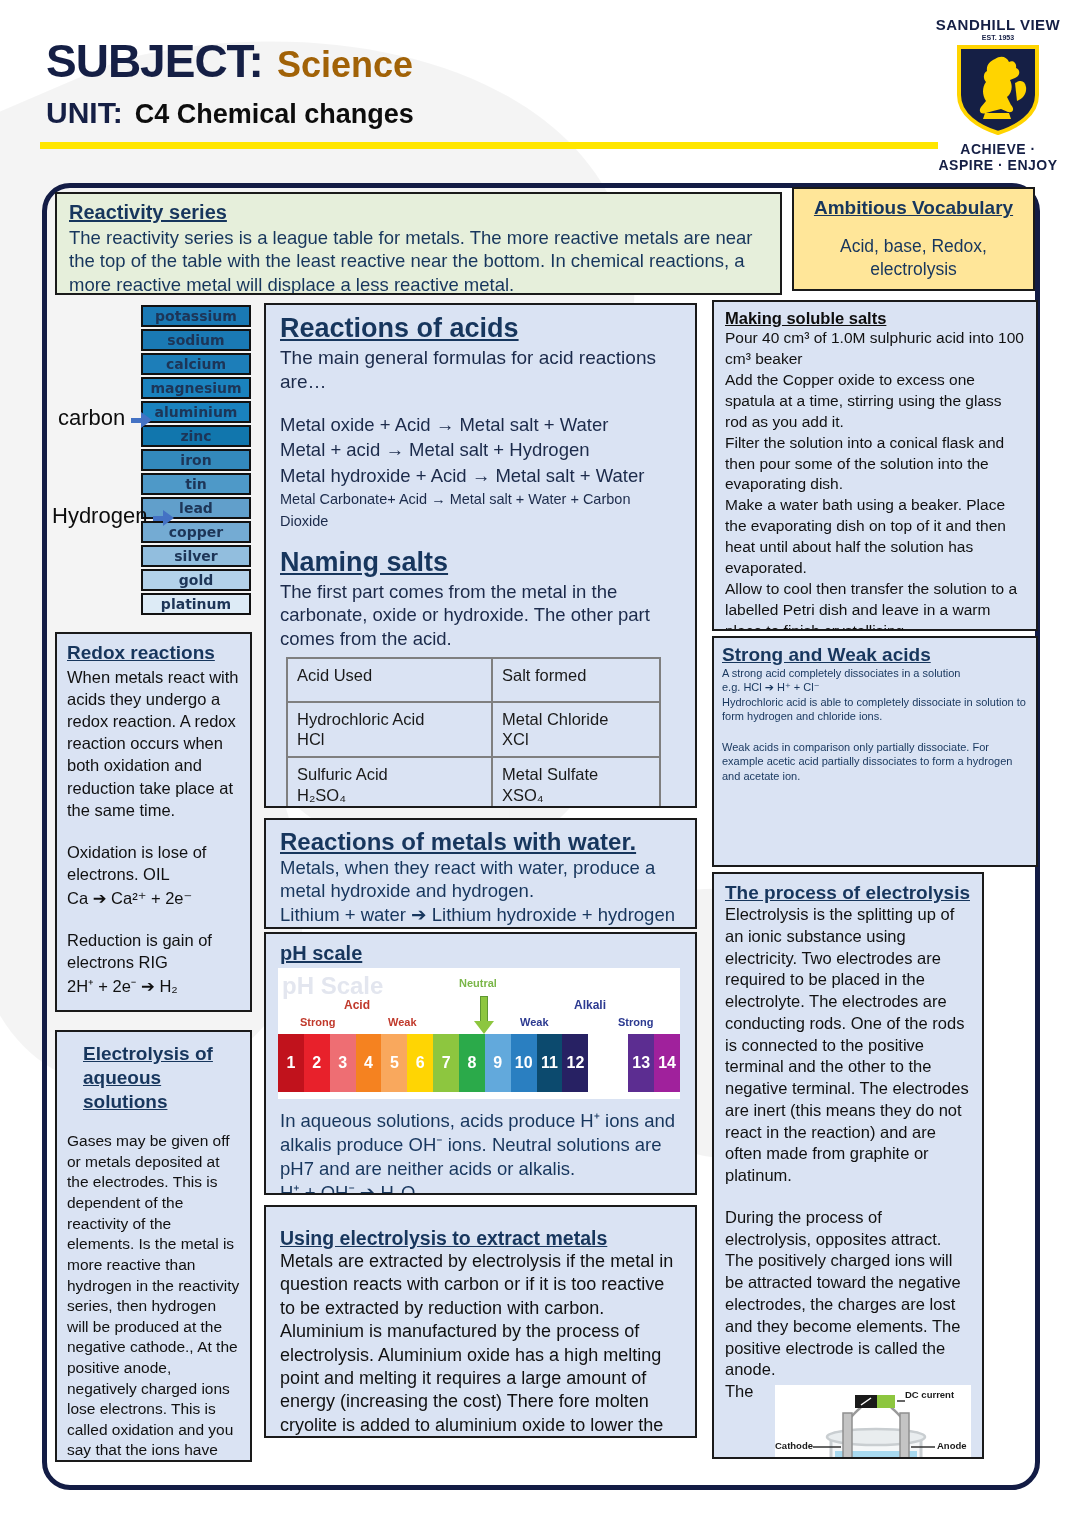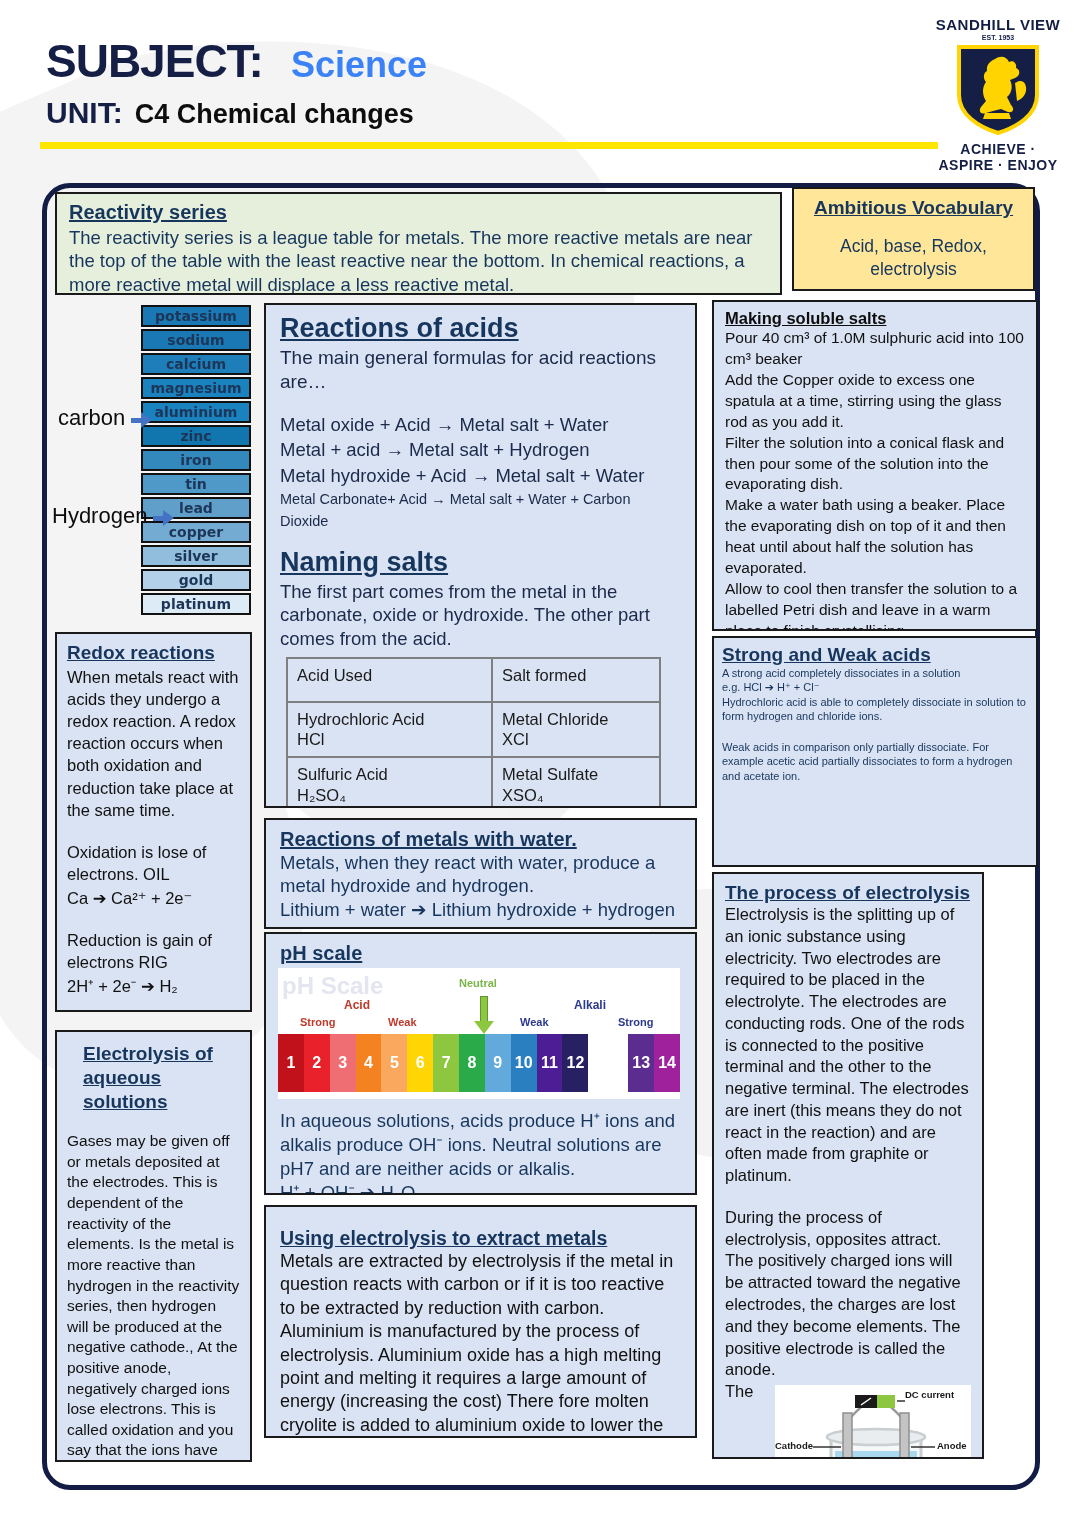--- a/index.html
+++ b/index.html
@@ -6,21 +6,21 @@
   html,body { background:#ffffff; }
   body { font-family:"Liberation Sans", sans-serif; }
   #page { position:relative; width:1080px; height:1527px; background:#fff; overflow:hidden; }
 
   
   .wm { position:absolute; left:0; top:0; z-index:0; pointer-events:none; }
 
   
   .hdr-line1 { position:absolute; left:46px; top:34px; z-index:2; white-space:nowrap; }
   .hdr-line1 .lbl { font-size:46px; font-weight:bold; color:#151f45; letter-spacing:-1px; }
-  .hdr-line1 .val { font-size:36px; font-weight:bold; color:#3b82f6; margin-left:28px; }
+  .hdr-line1 .val { font-size:36px; font-weight:bold; color:#a16207; margin-left:14px; }
   .hdr-line2 { position:absolute; left:46px; top:96px; z-index:2; white-space:nowrap; }
   .hdr-line2 .lbl { font-size:30px; font-weight:bold; color:#151f45; }
   .hdr-line2 .val { font-size:27px; font-weight:bold; color:#0d0d0d; margin-left:12px; }
   .yellow-rule { position:absolute; left:40px; top:142px; width:898px; height:7px; background:#ffe600; z-index:2; }
 
   .logo { position:absolute; left:932px; top:16px; width:132px; text-align:center; z-index:3; }
   .logo .name { font-size:15px; font-weight:bold; color:#151f45; letter-spacing:0.5px; }
   .logo .est { font-size:7px; font-weight:bold; color:#151f45; margin-top:1px; }
   .logo .motto { font-size:14px; font-weight:bold; color:#151f45; margin-top:2px; letter-spacing:0.5px; }
 
@@ -65,21 +65,21 @@
   .naming-h { margin-top:14px; }
   .acids .nam-body { font-size:18.5px; color:#1b2a4a; line-height:1.28; margin-top:2px; }
   .salt-table { border-collapse:collapse; margin-top:6px; margin-left:6px; }
   .salt-table td { border:2px solid #7f7f7f; font-size:16.5px; color:#1a1a1a; padding:6px 9px; vertical-align:top; line-height:1.25; }
   .salt-table td.c1 { width:205px; }
   .salt-table td.c2 { width:168px; }
   .salt-table tr.hd td { height:44px; }
   .salt-table tr.rw td { height:54px; }
 
   .mwater { left:264px; top:818px; width:433px; height:111px; padding:8px 14px; }
-  .mwater .h { font-size:20px; }
+  .mwater .h { font-size:24px; }
   .mwater p { font-size:18.5px; color:#17365d; line-height:1.27; }
 
   .phbox { left:264px; top:932px; width:433px; height:263px; padding:8px 14px; }
   .phbox .h { font-size:20px; }
   .ph-img { position:relative; width:402px; height:131px; background:#ffffff; margin-top:3px; margin-left:-2px; }
   .ph-wm { position:absolute; left:4px; top:4px; font-size:24px; font-weight:bold; color:#e3e6ef; }
   .ph-lab { position:absolute; font-size:11px; font-weight:bold; }
   .ph-red { color:#c0392b; }
   .ph-navy { color:#2b3990; }
   .ph-green { color:#7ab648; }
@@ -252,21 +252,21 @@
       <div class="ph-cell" style="background: rgb(193, 18, 28);">1</div>
       <div class="ph-cell" style="background: rgb(232, 33, 43);">2</div>
       <div class="ph-cell" style="background: rgb(238, 110, 115);">3</div>
       <div class="ph-cell" style="background: rgb(245, 130, 32);">4</div>
       <div class="ph-cell" style="background: rgb(249, 168, 93);">5</div>
       <div class="ph-cell" style="background: rgb(255, 213, 3);">6</div>
       <div class="ph-cell" style="background: rgb(141, 198, 63);">7</div>
       <div class="ph-cell" style="background: rgb(43, 170, 74);">8</div>
       <div class="ph-cell" style="background: rgb(98, 169, 220);">9</div>
       <div class="ph-cell" style="background: rgb(42, 127, 193);">10</div>
-      <div class="ph-cell" style="background: #4c1d95;">11</div>
+      <div class="ph-cell" style="background: #0c4a6e;">11</div>
       <div class="ph-cell" style="background: rgb(39, 33, 99);">12</div>
       <div class="ph-cell" style="background: rgb(92, 45, 145); margin-left: 40px;">13</div>
       <div class="ph-cell" style="background: rgb(160, 33, 156);">14</div>
     </div>
   </div>
   <div class="ph-text">In aqueous solutions, acids produce H⁺ ions and alkalis produce OH⁻ ions. Neutral solutions are pH7 and are neither acids or alkalis.</div>
   <div class="ph-text" style="margin-top:0;">H⁺ + OH⁻ ➔ H₂O</div>
 </div>
 
 <div class="box extract">

